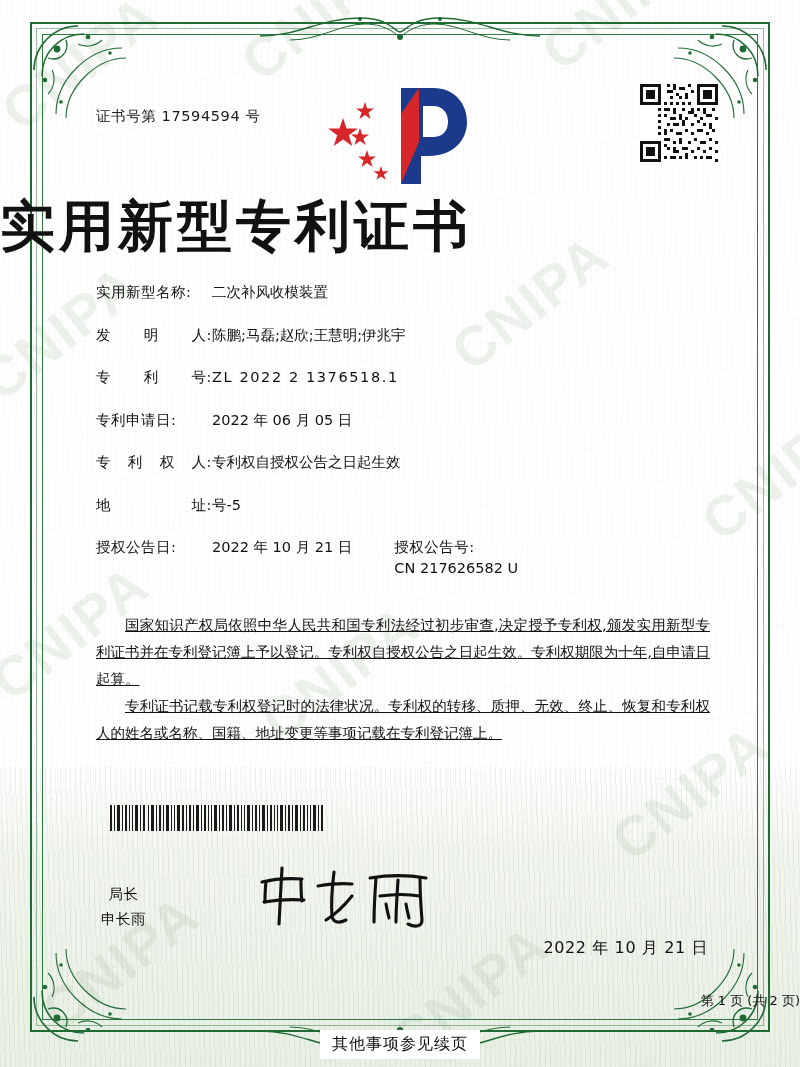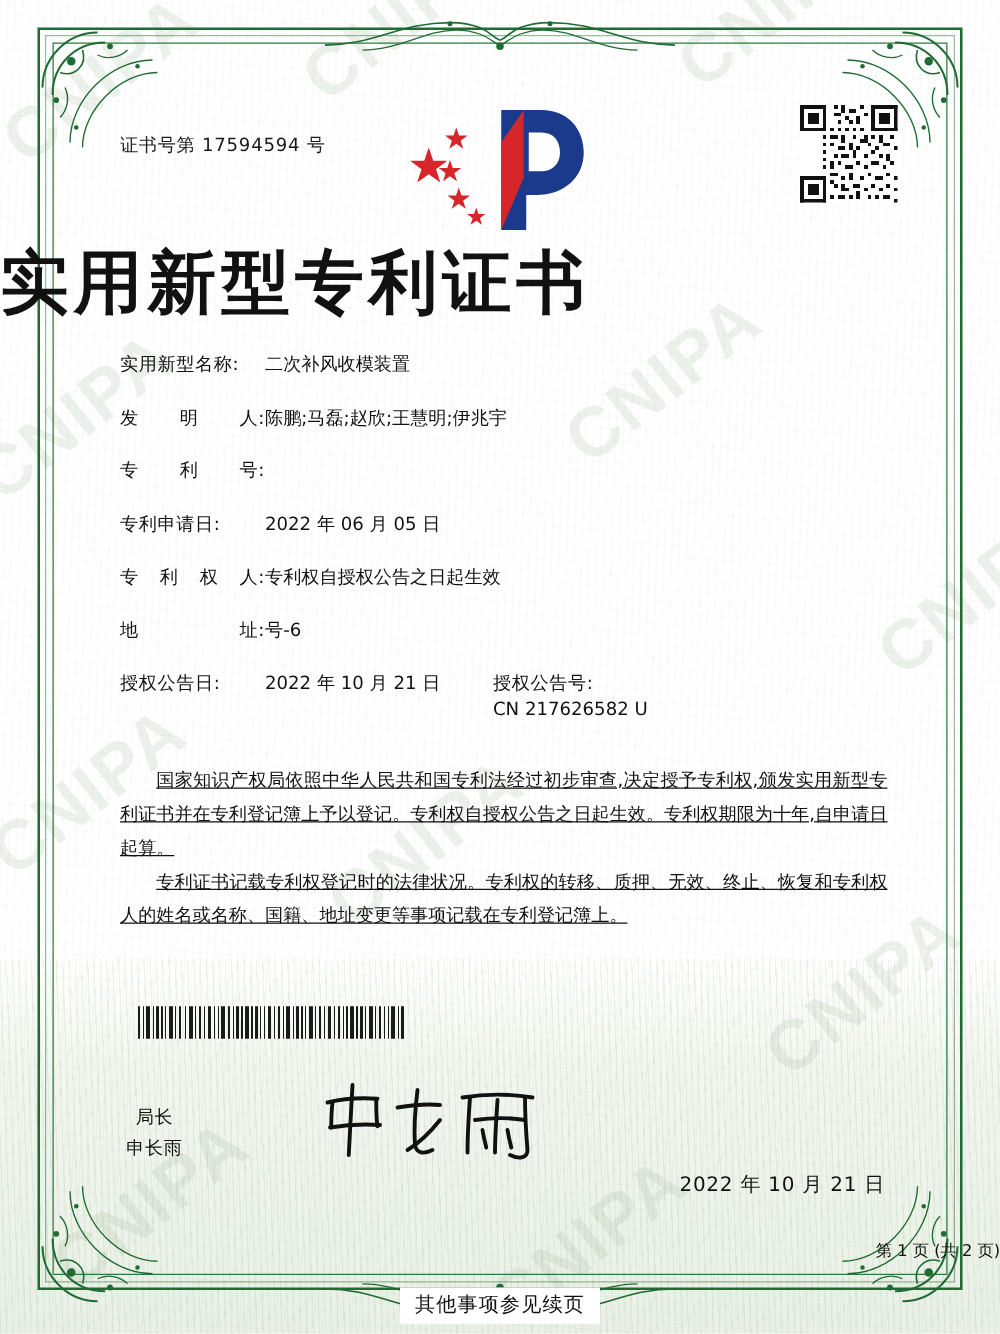--- a/index.html
+++ b/index.html
@@ -537,20 +537,21 @@
       </div>
       <div class="field-value">陈鹏;马磊;赵欣;王慧明;伊兆宇</div>
     </div>
 
     <div class="field-row">
       <div class="field-label spread">
         <span>专</span>
         <span>利</span>
         <span>号:</span>
       </div>
+      <div class="field-value mono-ish">ZL 2022 2 1376518.1</div>
     </div>
 
     <div class="field-row">
       <div class="field-label">专利申请日:</div>
       <div class="field-value">2022 年 06 月 05 日</div>
     </div>
 
     <div class="field-row">
       <div class="field-label spread">
         <span>专</span>
@@ -560,21 +561,21 @@
       </div>
       <div class="field-value">专利权自授权公告之日起生效</div>
     </div>
 
     <div class="field-row">
       <div class="field-label spread">
         <span>地</span>
         <span>址:</span>
       </div>
       <div class="field-value">
-        <span class="cont">号-6</span>
+        <span class="cont">号-5</span>
       </div>
     </div>
 
     <div class="pair-row">
       <div class="pair-left">
         <div class="field-label">授权公告日:</div>
         <div class="field-value">2022 年 10 月 21 日</div>
       </div>
       <div class="pair-right">
         <div class="field-label">授权公告号:</div>

